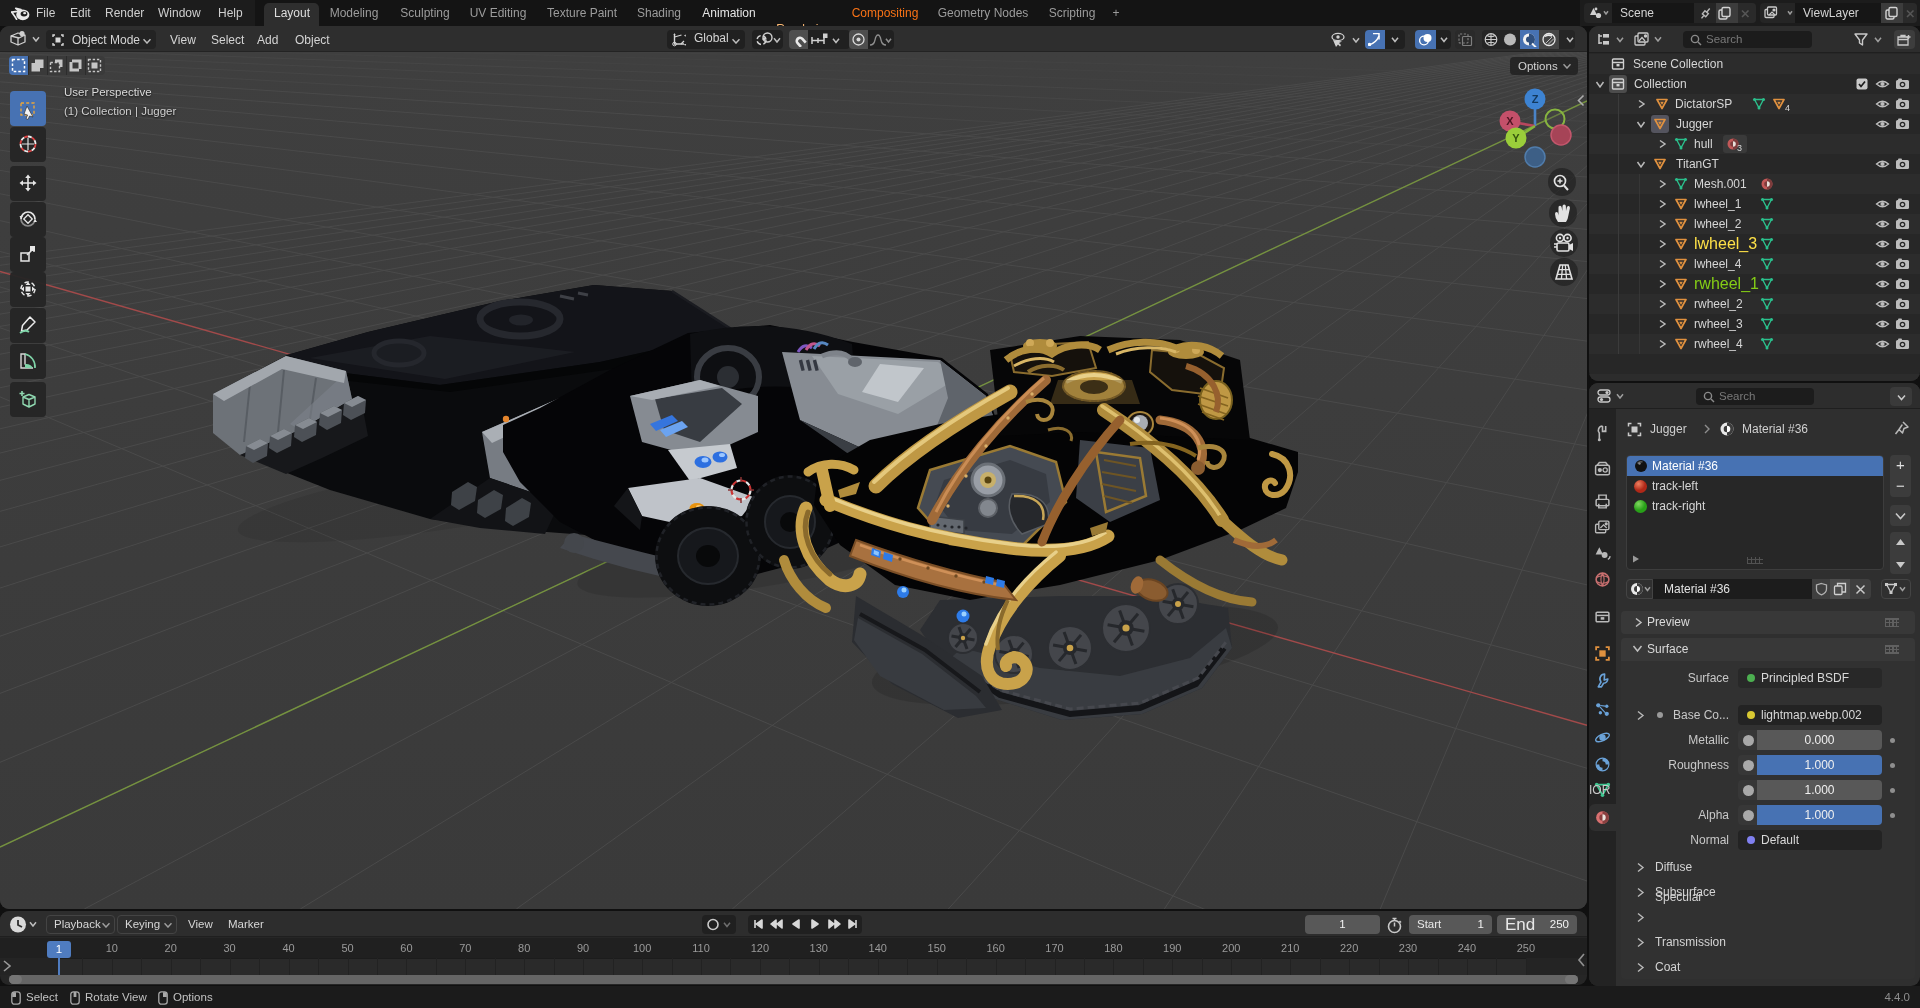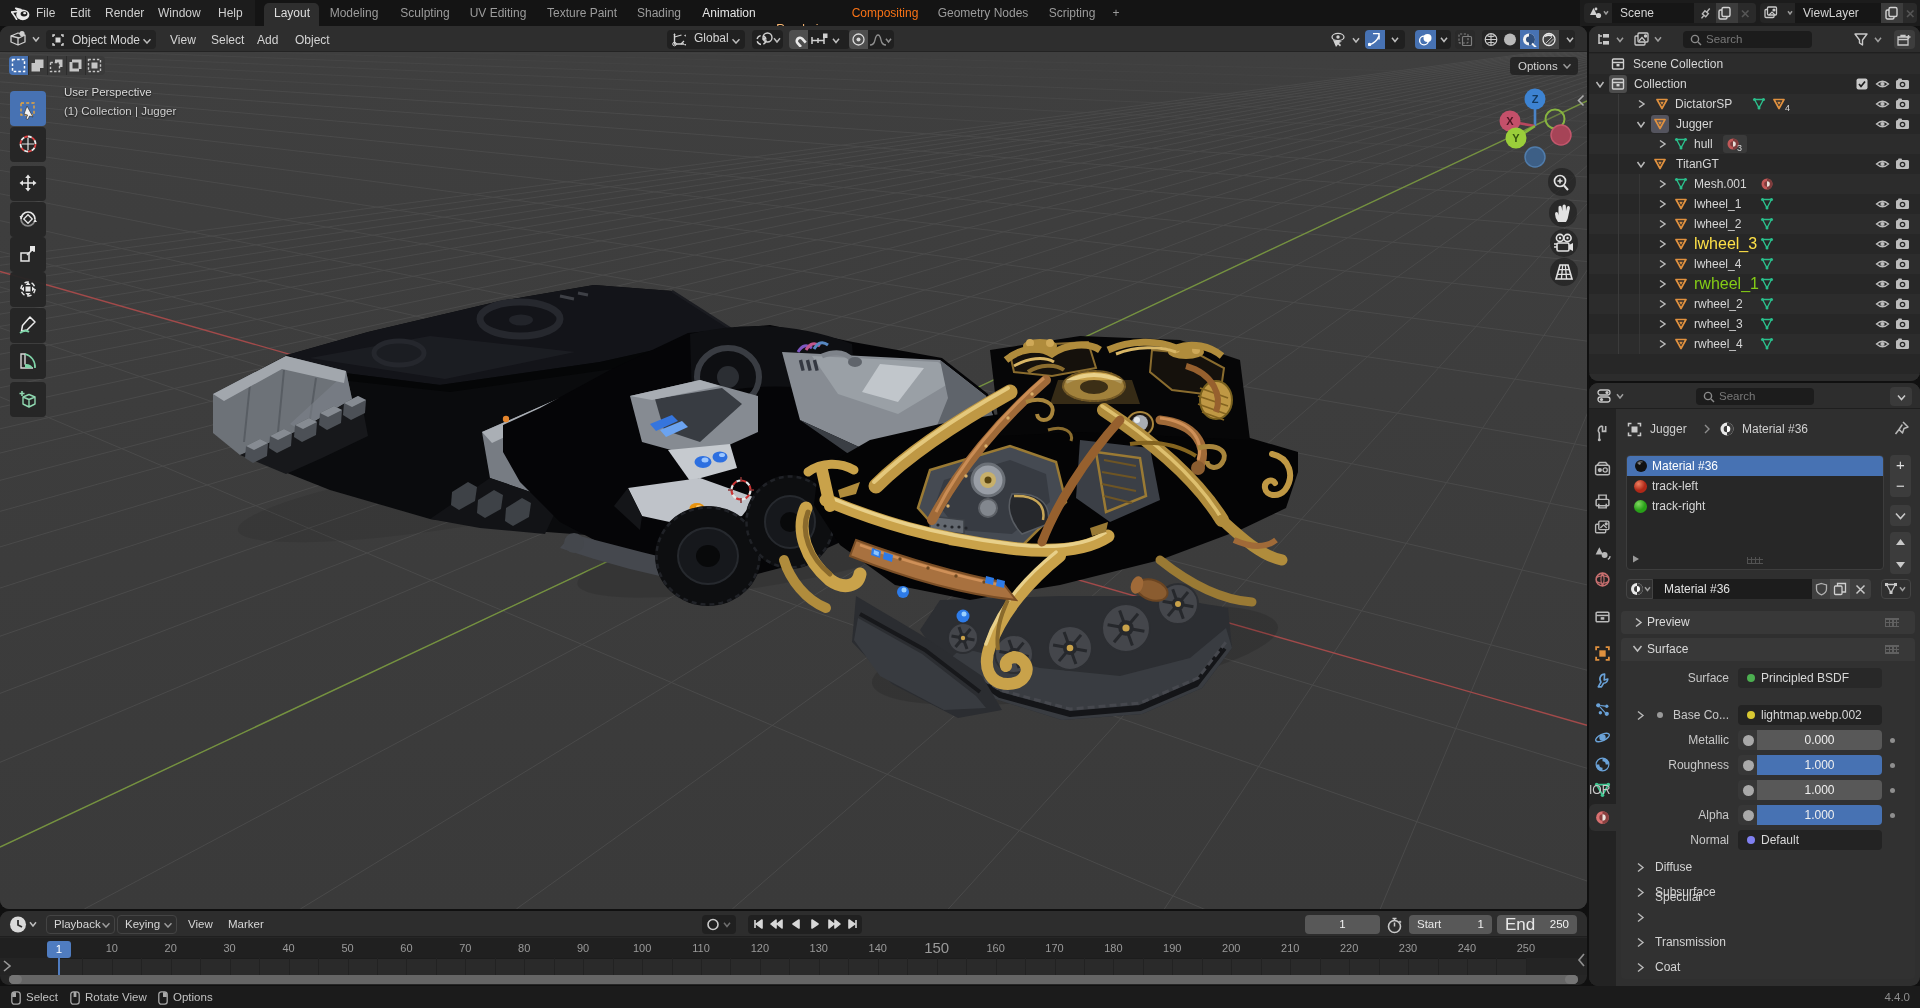--- a/index.html
+++ b/index.html
@@ -648,21 +648,21 @@
       <div class="abs" style="left:347.5px;top:27px;font-size:11px;line-height:20px;color:#9a9a9a;transform:translateX(-50%)">50</div>
       <div class="abs" style="left:406.4px;top:27px;font-size:11px;line-height:20px;color:#9a9a9a;transform:translateX(-50%)">60</div>
       <div class="abs" style="left:465.3px;top:27px;font-size:11px;line-height:20px;color:#9a9a9a;transform:translateX(-50%)">70</div>
       <div class="abs" style="left:524.2px;top:27px;font-size:11px;line-height:20px;color:#9a9a9a;transform:translateX(-50%)">80</div>
       <div class="abs" style="left:583.1px;top:27px;font-size:11px;line-height:20px;color:#9a9a9a;transform:translateX(-50%)">90</div>
       <div class="abs" style="left:642.1px;top:27px;font-size:11px;line-height:20px;color:#9a9a9a;transform:translateX(-50%)">100</div>
       <div class="abs" style="left:701.0px;top:27px;font-size:11px;line-height:20px;color:#9a9a9a;transform:translateX(-50%)">110</div>
       <div class="abs" style="left:759.9px;top:27px;font-size:11px;line-height:20px;color:#9a9a9a;transform:translateX(-50%)">120</div>
       <div class="abs" style="left:818.8px;top:27px;font-size:11px;line-height:20px;color:#9a9a9a;transform:translateX(-50%)">130</div>
       <div class="abs" style="left:877.7px;top:27px;font-size:11px;line-height:20px;color:#9a9a9a;transform:translateX(-50%)">140</div>
-      <div class="abs" style="left:936.7px;top:27px;font-size:15px;line-height:20px;color:#9a9a9a;transform:translateX(-50%)">150</div>
+      <div class="abs" style="left:936.7px;top:27px;font-size:11px;line-height:20px;color:#9a9a9a;transform:translateX(-50%)">150</div>
       <div class="abs" style="left:995.6px;top:27px;font-size:11px;line-height:20px;color:#9a9a9a;transform:translateX(-50%)">160</div>
       <div class="abs" style="left:1054.5px;top:27px;font-size:11px;line-height:20px;color:#9a9a9a;transform:translateX(-50%)">170</div>
       <div class="abs" style="left:1113.4px;top:27px;font-size:11px;line-height:20px;color:#9a9a9a;transform:translateX(-50%)">180</div>
       <div class="abs" style="left:1172.3px;top:27px;font-size:11px;line-height:20px;color:#9a9a9a;transform:translateX(-50%)">190</div>
       <div class="abs" style="left:1231.3px;top:27px;font-size:11px;line-height:20px;color:#9a9a9a;transform:translateX(-50%)">200</div>
       <div class="abs" style="left:1290.2px;top:27px;font-size:11px;line-height:20px;color:#9a9a9a;transform:translateX(-50%)">210</div>
       <div class="abs" style="left:1349.1px;top:27px;font-size:11px;line-height:20px;color:#9a9a9a;transform:translateX(-50%)">220</div>
       <div class="abs" style="left:1408.0px;top:27px;font-size:11px;line-height:20px;color:#9a9a9a;transform:translateX(-50%)">230</div>
       <div class="abs" style="left:1466.9px;top:27px;font-size:11px;line-height:20px;color:#9a9a9a;transform:translateX(-50%)">240</div>
       <div class="abs" style="left:1525.9px;top:27px;font-size:11px;line-height:20px;color:#9a9a9a;transform:translateX(-50%)">250</div>

